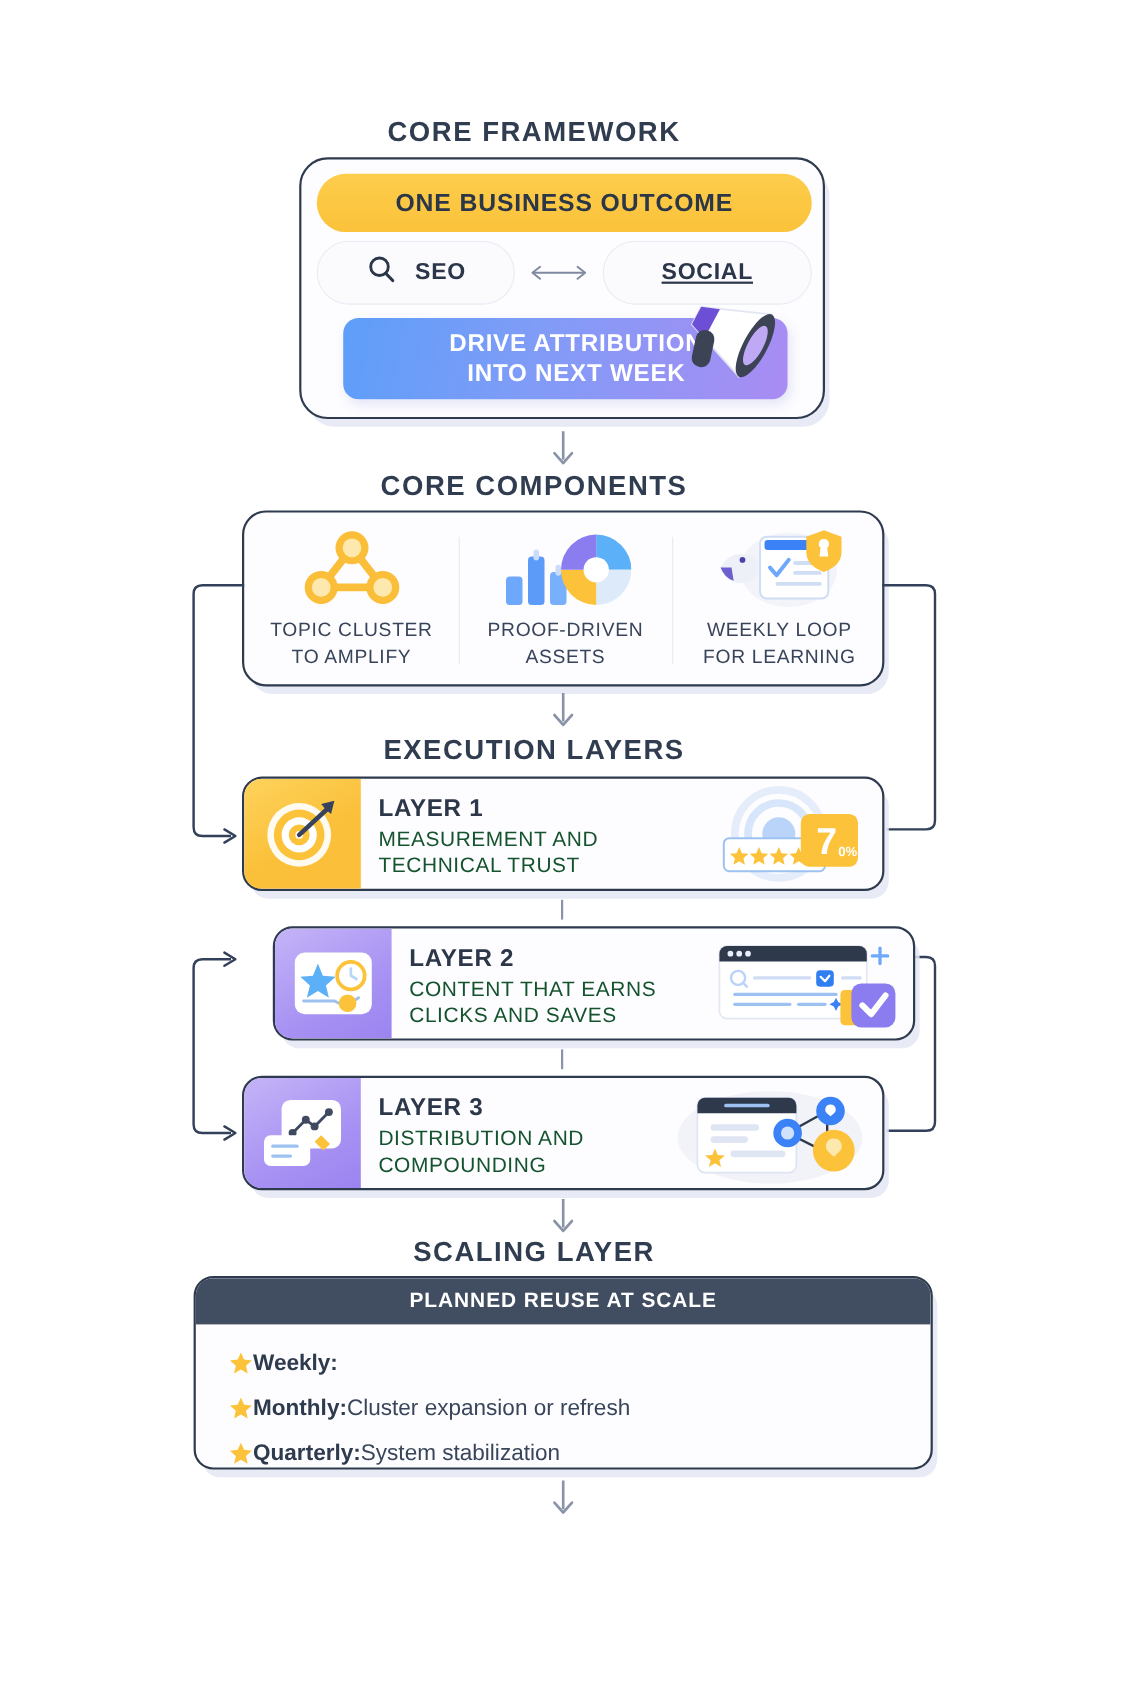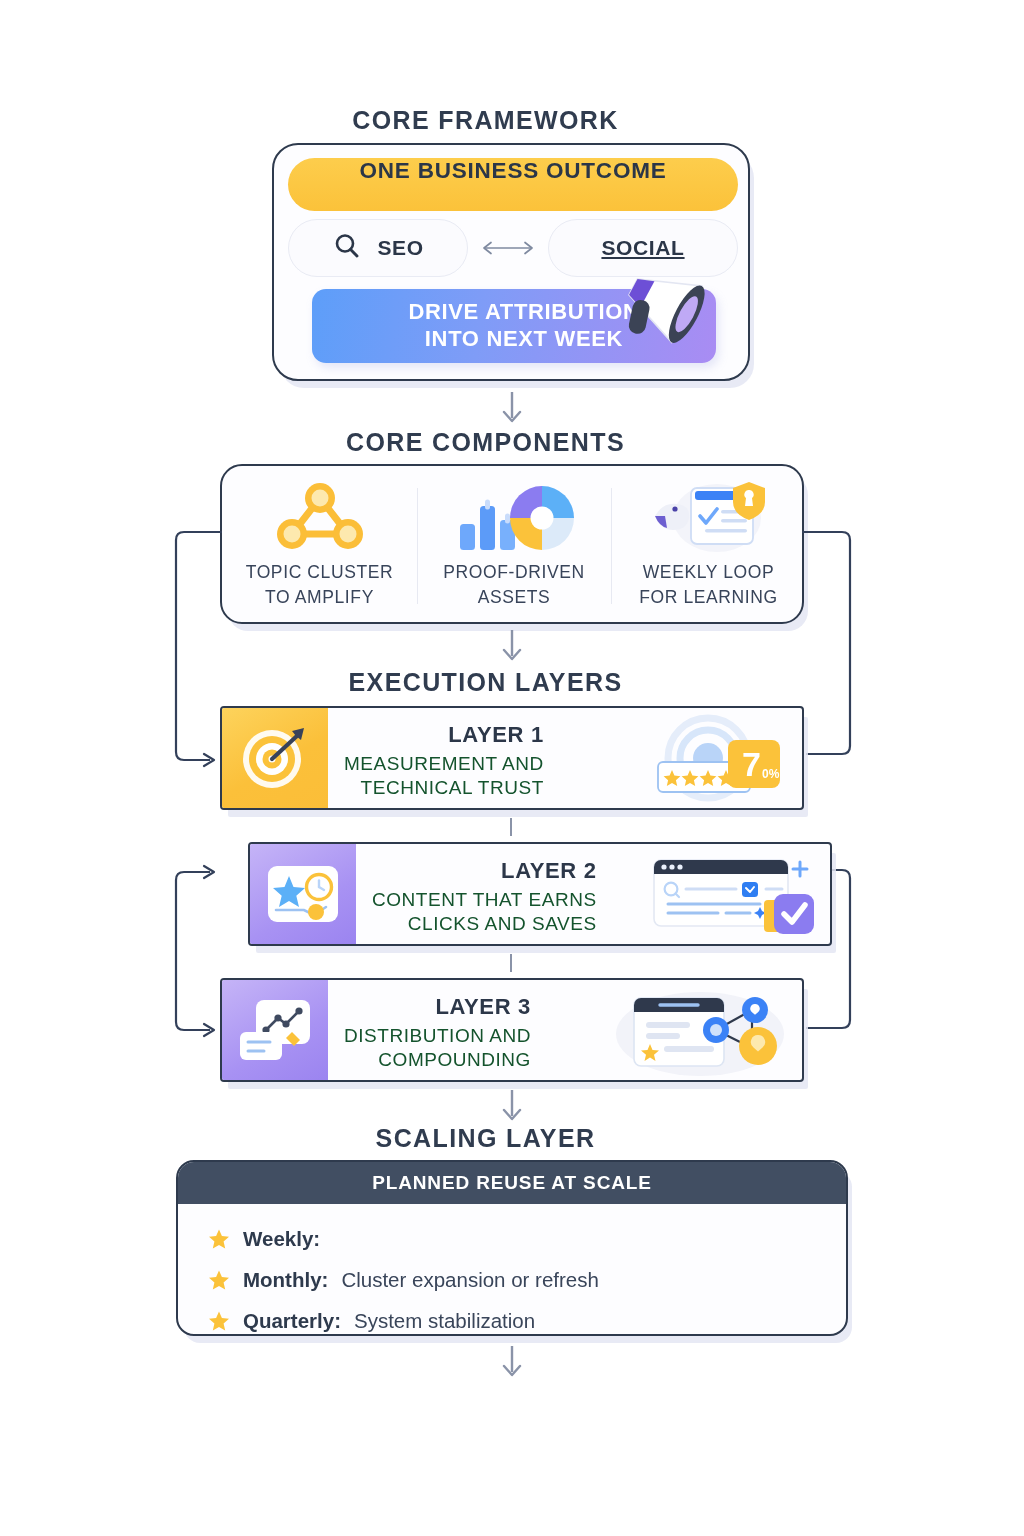--- a/index.html
+++ b/index.html
@@ -24,21 +24,21 @@
     position: absolute; background: #fdfdff;
     border: 2.4px solid #2e3a4d; border-radius: 22px;
   }
   .soft-shadow { box-shadow: 6px 9px 0 -2px rgba(228,230,243,.85); }
 
   
   #framework-card { left: 272px; top: 143px; width: 478px; height: 238px; border-radius: 26px; }
   #outcome-pill {
     position: absolute; left: 14px; top: 13px; width: 450px; height: 53px;
     background: linear-gradient(180deg,#fdcd4c 0%,#fbc23a 100%);
-    border-radius: 27px; display: flex; align-items: flex-start; justify-content: center;
+    border-radius: 27px; display: flex; align-items: center; justify-content: center;
     font-size: 22.5px; font-weight: bold; letter-spacing: .035em; color: #2b3648;
   }
   .chan-row { position: absolute; left: 14px; top: 74px; width: 450px; height: 58px; }
   .chan-pill {
     position: absolute; top: 0; height: 58px; border-radius: 29px;
     background: #fbfbfe; border: 1.6px solid #e9ebf4;
     display: flex; align-items: center; justify-content: center; gap: 15px;
     font-size: 21px; font-weight: bold; letter-spacing: .03em; color: #2b3648;
   }
   #seo-pill { left: 0; width: 180px; }
@@ -65,21 +65,21 @@
   
   #components-card { left: 220px; top: 464px; width: 584px; height: 160px; }
   .comp { position: absolute; top: 0; height: 160px; display: flex;
           flex-direction: column; align-items: center; }
   .comp-ico { height: 86px; display: flex; align-items: center; justify-content: center; margin-top: 8px; }
   .comp-label { text-align: center; font-size: 17.5px; letter-spacing: .035em;
                 line-height: 1.45; color: #38445a; }
   .comp-sep { position: absolute; top: 22px; width: 1.4px; height: 116px; background: #e7e9f2; }
 
   
-  .layer { left: 220px; width: 584px; height: 104px; border-radius: 4px; overflow: hidden; text-align: right; }
+  .layer { left: 220px; width: 584px; height: 104px; border-radius: 18px; overflow: hidden; }
   #layer1 { top: 706px; }
   #layer2 { top: 842px; margin-left: 28px; }
   #layer3 { top: 978px; }
   .layer-tile {
     position: absolute; left: 0; top: 0; width: 106px; height: 100%;
     display: flex; align-items: center; justify-content: center;
   }
   .tile-amber { background: linear-gradient(150deg,#fdd35c 0%,#fbc03a 55%,#fbbe38 100%); }
   .tile-violet { background: linear-gradient(150deg,#c5b4f7 0%,#a892f3 60%,#9b84f0 100%); }
   .layer-text { position: absolute; left: 122px; top: 14px; }
@@ -87,21 +87,21 @@
   .layer-sub { margin-top: 4px; font-size: 19px; letter-spacing: .028em; line-height: 1.28; color: #14532d; }
   .layer-art { position: absolute; right: 10px; top: 6px; width: 180px; height: 92px; }
 
   
   #scale-card { left: 176px; top: 1160px; width: 672px; height: 176px; border-radius: 18px; overflow: hidden; }
   #scale-head {
     height: 42px; background: #414e62; display: flex; align-items: center; justify-content: center;
     color: #ffffff; font-size: 19px; font-weight: bold; letter-spacing: .045em;
   }
   #scale-body { padding: 14px 0 0 30px; }
-  .scale-row { display: flex; align-items: center; gap: 13px; height: 41px; font-size: 20.5px; color: #39455a; }
+  .scale-row { display: flex; align-items: center; height: 41px; font-size: 20.5px; color: #39455a; }
   .star { width: 22px; height: 22px; flex: 0 0 22px; }
   .scale-row b { font-weight: bold; color: #2e3a4d; }
 
   
   .rail { position: absolute; }
 </style>
 </head>
 <body>
 
 <div class="page">

